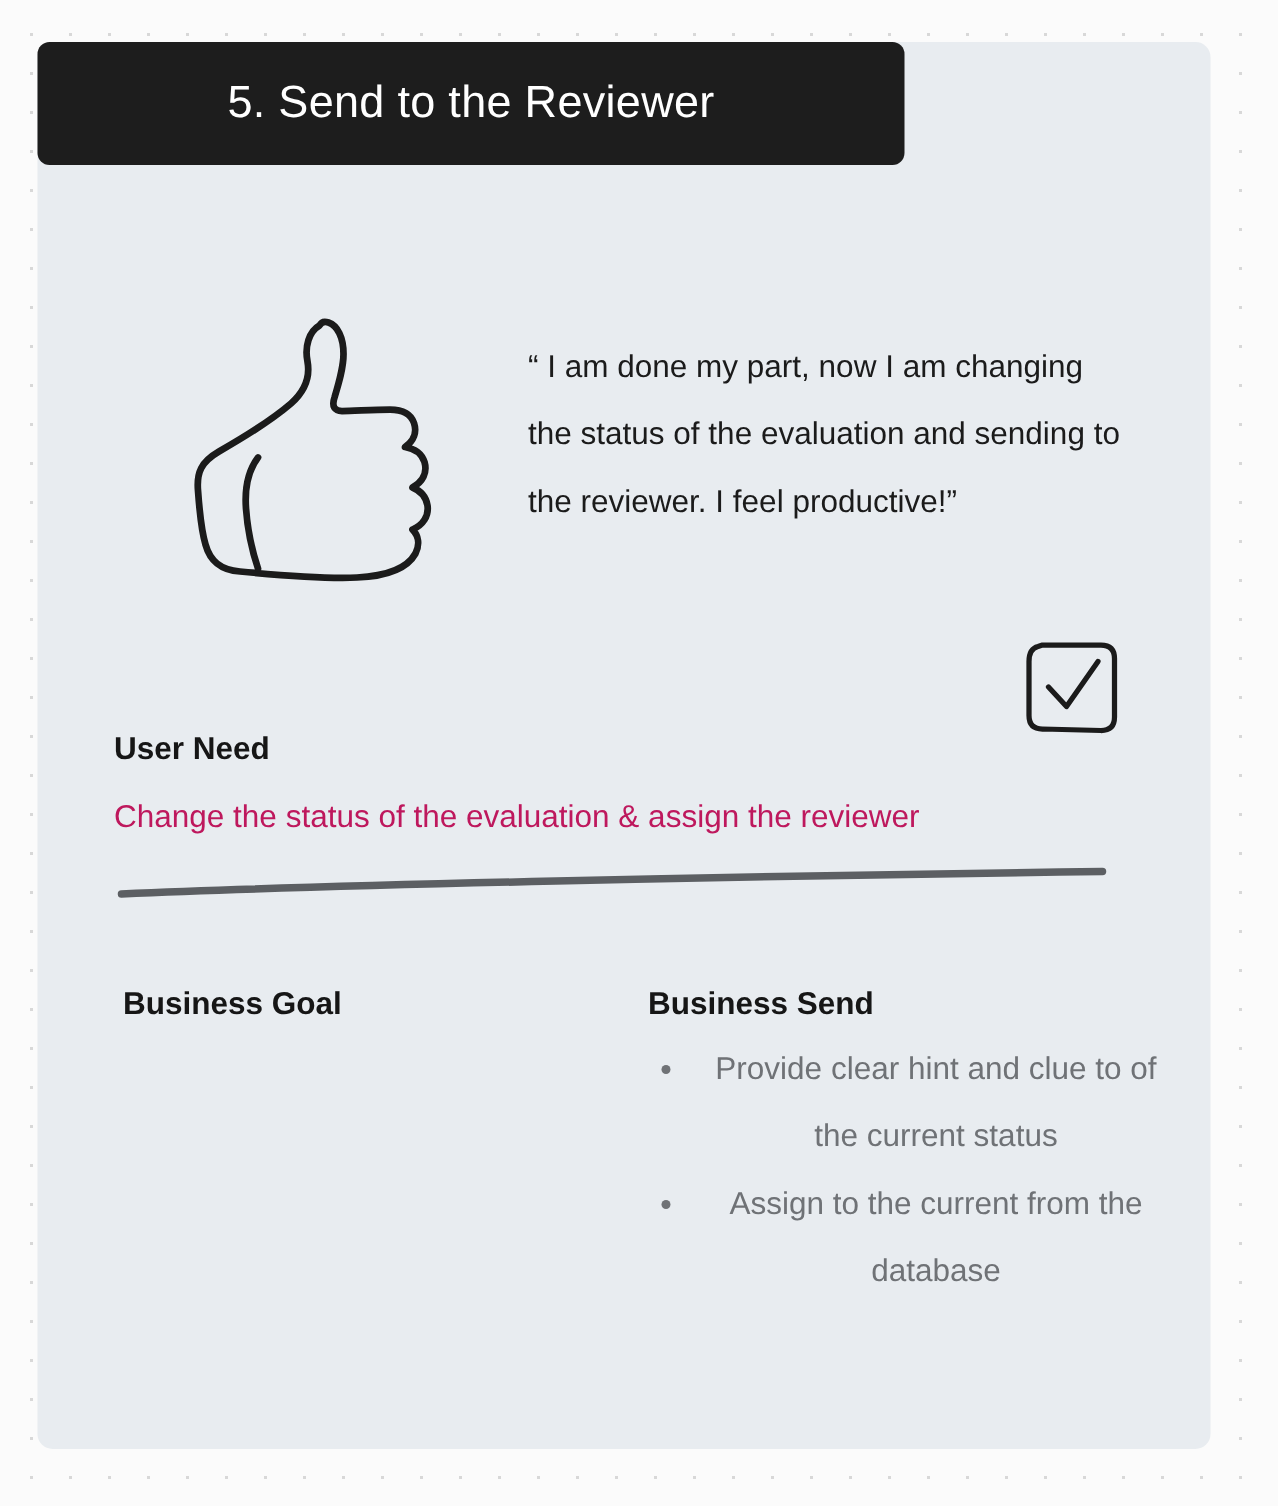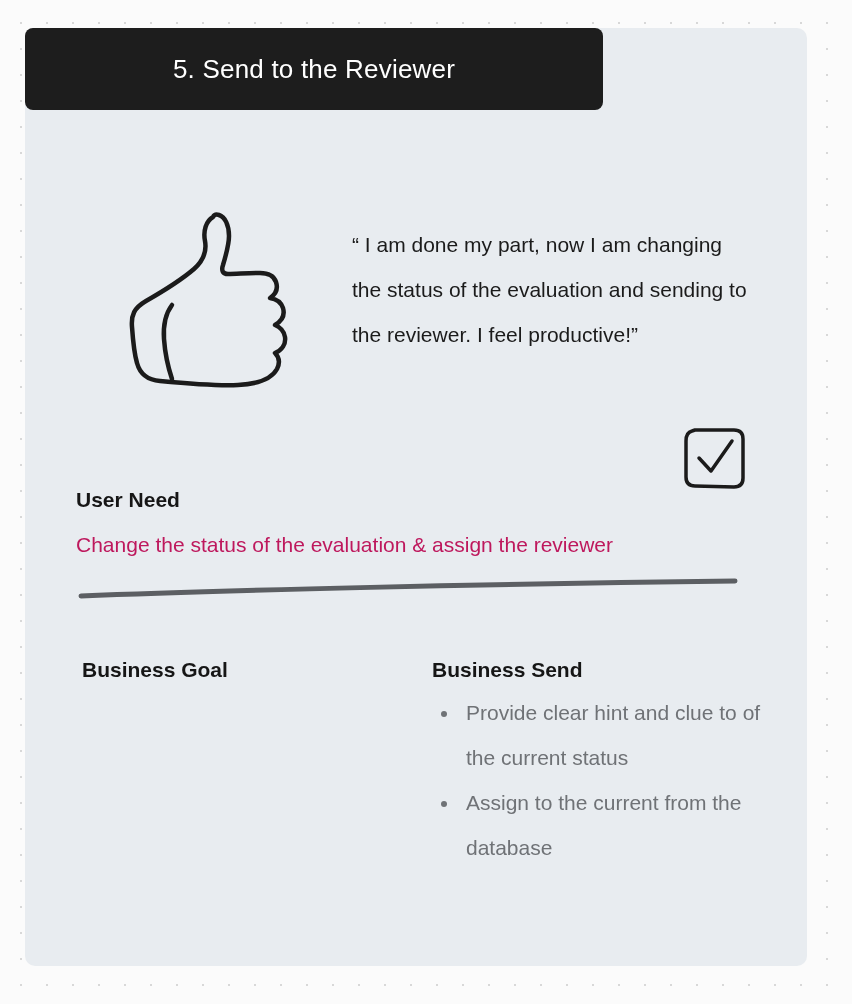--- a/index.html
+++ b/index.html
@@ -35,21 +35,21 @@
     width: 578px;
     height: 82px;
     background: #1d1d1d;
     border-radius: 8px;
     display: flex;
     align-items: center;
     justify-content: center;
   }
   .title-bar .title-text {
     color: #ffffff;
-    font-size: 26px;
+    font-size: 30px;
     font-weight: 400;
     letter-spacing: 0.2px;
   }
 
   .thumb {
     position: absolute;
     left: 120px;
     top: 205px;
     width: 195px;
     height: 205px;
@@ -117,20 +117,21 @@
   .col-need .section-body {
     margin-top: 8px;
   }
 
   ul.need-list {
     margin: 8px 0 0 0;
     padding-left: 28px;
     font-size: 21px;
     color: #6f7276;
     line-height: 45px;
+    text-align: center;
   }
   ul.need-list li {
     padding-left: 6px;
   }
 </style>
 </head>
 <body>
 
 <div class="card"></div>
 

